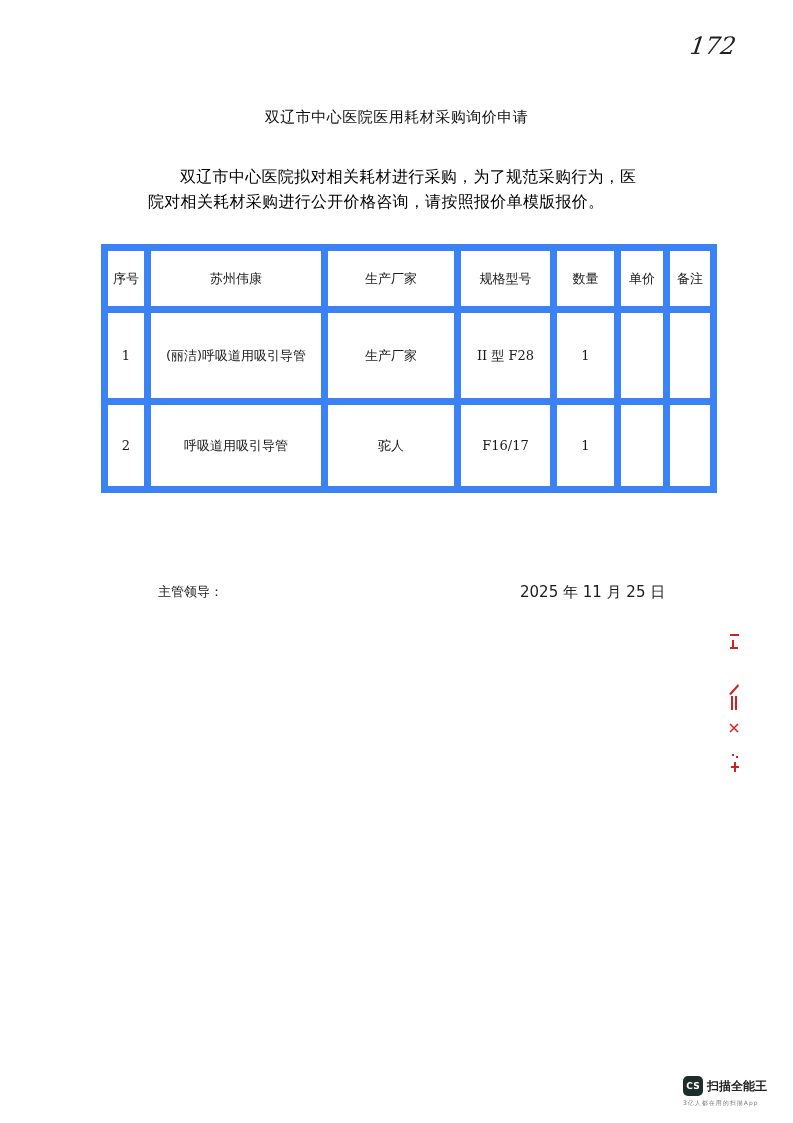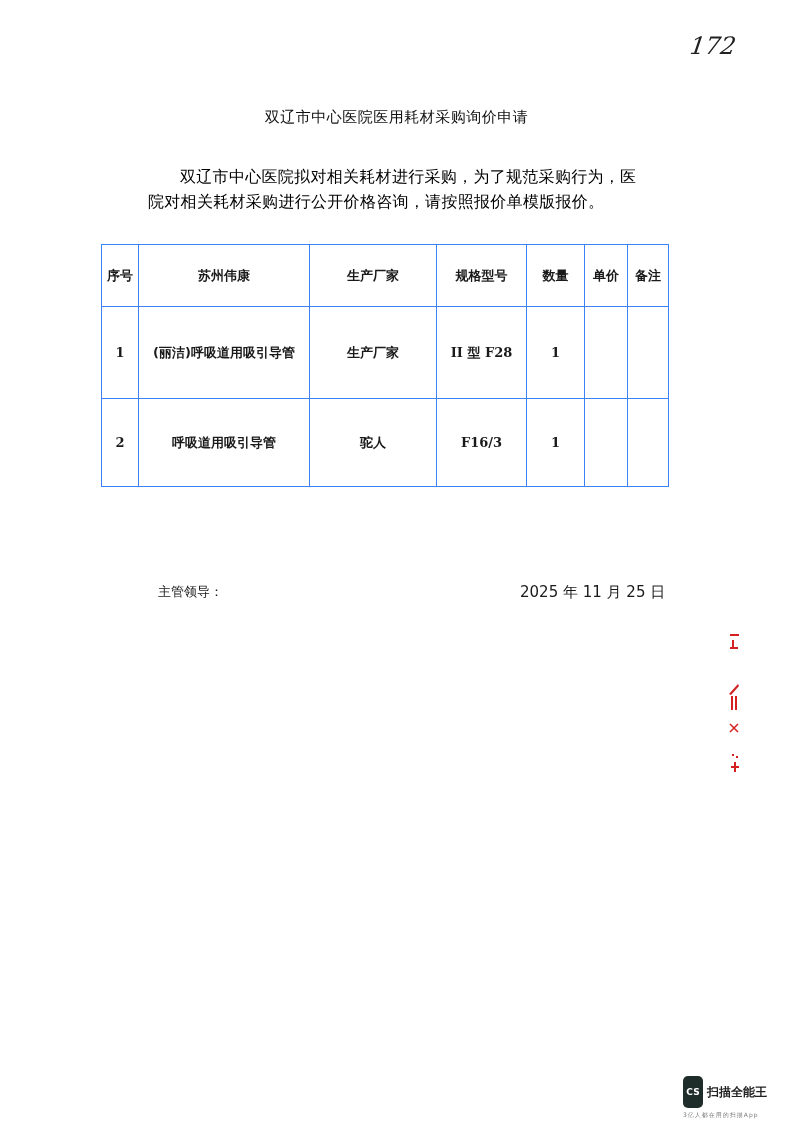--- a/index.html
+++ b/index.html
@@ -19,22 +19,22 @@
     .intro {
       position: absolute; left: 148px; top: 164px; width: 500px;
       font-size: 16px; line-height: 25px; color: #000000;
       text-indent: 32px; letter-spacing: 0.3px;
     }
     table.quote {
       position: absolute; left: 101px; top: 244px;
       border-collapse: collapse; font-size: 13px; color: #1a1a1a;
     }
     table.quote td, table.quote th {
-      border: 1px solid #3b82f6; text-align: center; vertical-align: middle;
-      font-weight: bold; padding: 4px 4px;
+      border: 7px solid #3b82f6; text-align: center; vertical-align: middle;
+      font-weight: normal; padding: 4px 4px;
     }
     table.quote tr.head { height: 62px; }
     table.quote tr.row1 { height: 92px; }
     table.quote tr.row2 { height: 88px; }
     .c1 { width: 28px; } .c2 { width: 162px; } .c3 { width: 118px; }
     .c4 { width: 81px; } .c5 { width: 49px; } .c6 { width: 34px; } .c7 { width: 32px; }
     .num { font-family: "DejaVu Serif", serif; }
     .footer-left {
       position: absolute; left: 158px; top: 583px; font-size: 13px;
     }
@@ -42,21 +42,21 @@
       position: absolute; left: 520px; top: 583px; font-size: 15px;
     }
     .stamp {
       position: absolute; left: 726px; top: 632px; width: 16px; height: 150px;
     }
     .watermark {
       position: absolute; left: 683px; top: 1076px; width: 100px;
     }
     .wm-row { display: flex; align-items: center; }
     .wm-logo {
-      width: 20px; height: 32px; border-radius: 5px; background: #1f2d2a;
+      width: 20px; height: 20px; border-radius: 5px; background: #1f2d2a;
       color: #fff; font-size: 9px; font-weight: bold; display: flex;
       align-items: center; justify-content: center; font-family: "DejaVu Sans", sans-serif;
     }
     .wm-name { font-size: 12px; margin-left: 4px; color: #222; font-weight: bold; }
     .wm-sub { font-size: 6px; color: #777; margin-top: 3px; letter-spacing: 1px; }
   </style>
 </head>
 <body>
 
 <div class="page-number">172</div>
@@ -82,21 +82,21 @@
     <td>生产厂家</td>
     <td class="num">II 型 F28</td>
     <td class="num">1</td>
     <td></td>
     <td></td>
   </tr>
   <tr class="row2">
     <td class="num">2</td>
     <td>呼吸道用吸引导管</td>
     <td>驼人</td>
-    <td class="num">F16/3</td>
+    <td class="num">F16/17</td>
     <td class="num">1</td>
     <td></td>
     <td></td>
   </tr>
 </tbody>
   </table>
 
 <div class="footer-left">主管领导：</div>
 <div class="footer-right">2025 年 11 月 25 日</div>
 

